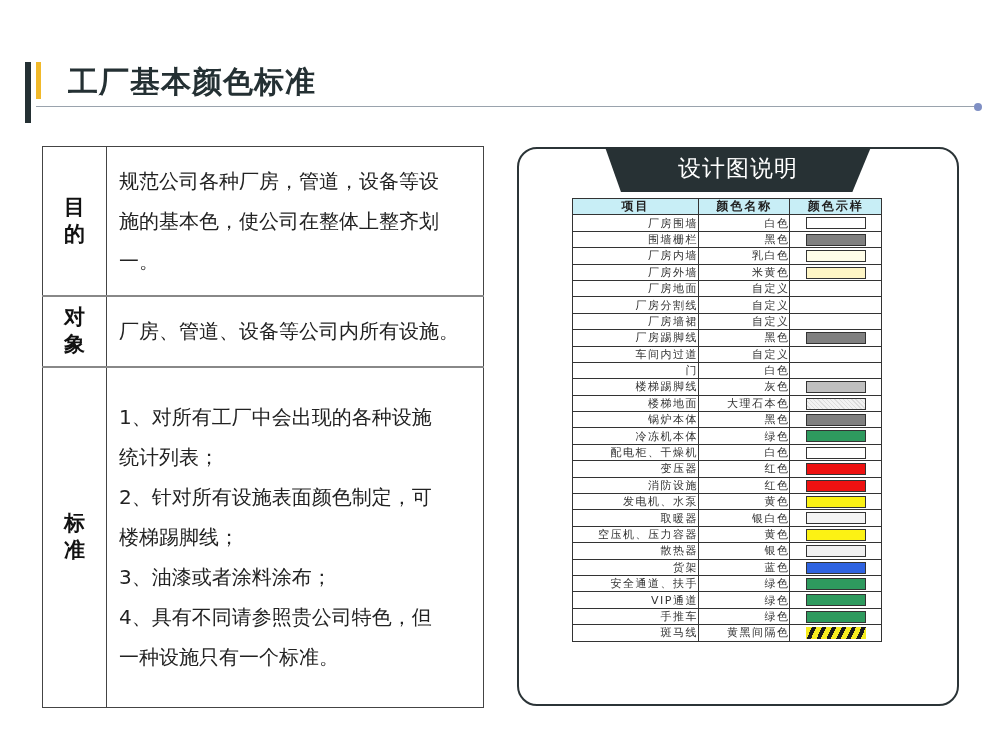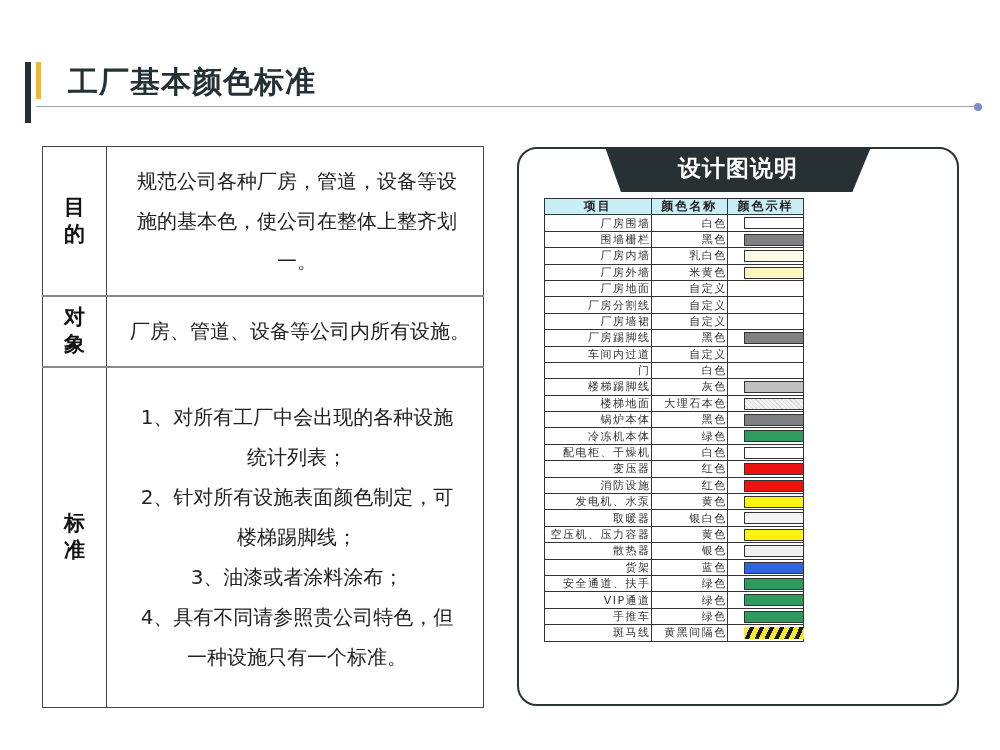--- a/index.html
+++ b/index.html
@@ -13,29 +13,29 @@
     .rule-dot { position: absolute; left: 974px; top: 103px; width: 8px; height: 8px; border-radius: 50%; background: #7f8fc4; }
 
     
     .left-table { position: absolute; left: 42px; top: 146px; width: 442px; height: 561px; border: 1px solid #444; border-collapse: collapse; }
     .left-table td { border: 1px solid #444; vertical-align: middle; }
     .left-table tr.r1 td { border-bottom: 2px solid #888; }
     .left-table tr.r2 td { border-bottom: 2px solid #888; }
     .lt-label { width: 64px; text-align: center; font-weight: bold; font-size: 21px; line-height: 27px; color: #111; }
     .lt-label span { display: block; }
     .lt-content { padding: 0 8px 0 12px; font-size: 20px; line-height: 40px; color: #222; }
-    .lt-content .line { display: block; text-align: center; }
+    .lt-content .line { display: block; }
 
     
     .panel { position: absolute; left: 517px; top: 147px; width: 442px; height: 559px; border: 2px solid #2b3437; border-radius: 20px; background: #fff; }
     .banner { position: absolute; left: 605px; top: 147px; width: 266px; height: 45px; background: #273134;
               clip-path: polygon(0 0, 100% 0, 93% 100%, 6% 100%); }
-    .banner-text { position: absolute; left: 605px; top: 150px; width: 266px; text-align: center; font-size: 23px; font-weight: bold; color: #ffffff; line-height: 36px; letter-spacing: 1px; }
-
-    .color-table { position: absolute; left: 544px; top: 198px; width: 260px; border-collapse: collapse; font-size: 11px; padding-left: 40px; }
+    .banner-text { position: absolute; left: 605px; top: 150px; width: 266px; text-align: center; font-size: 23px; font-weight: normal; color: #ffffff; line-height: 36px; letter-spacing: 1px; }
+
+    .color-table { position: absolute; left: 572px; top: 198px; width: 310px; border-collapse: collapse; font-size: 11px; padding-left: 40px; }
     .color-table th, .color-table td { border: 1px solid #333; height: 16.4px; padding: 0; line-height: 15px; }
     .color-table th { background: #c8eef6; font-weight: bold; font-size: 12px; text-align: center; letter-spacing: 2px; color: #222; }
     .color-table td.item { width: 133px; padding-left: 3px; letter-spacing: 1.5px; color: #333; text-align: right; }
     .color-table td.cname { width: 97px; text-align: right; letter-spacing: 1.5px; color: #333; }
     .color-table td.swatch-cell { width: 97px; position: relative; }
     .swatch { position: absolute; left: 16px; top: 2px; width: 60px; height: 12px; border: 1px solid #333; }
     .swatch.stripes { border: none; background: repeating-linear-gradient(-65deg, #f7ec1f 0 5px, #1b1b1b 5px 9px); }
     .swatch.marble { background: repeating-linear-gradient(45deg, #f2f2f2 0 2px, #dcdcdc 2px 3px); }
   </style>
 </head>

